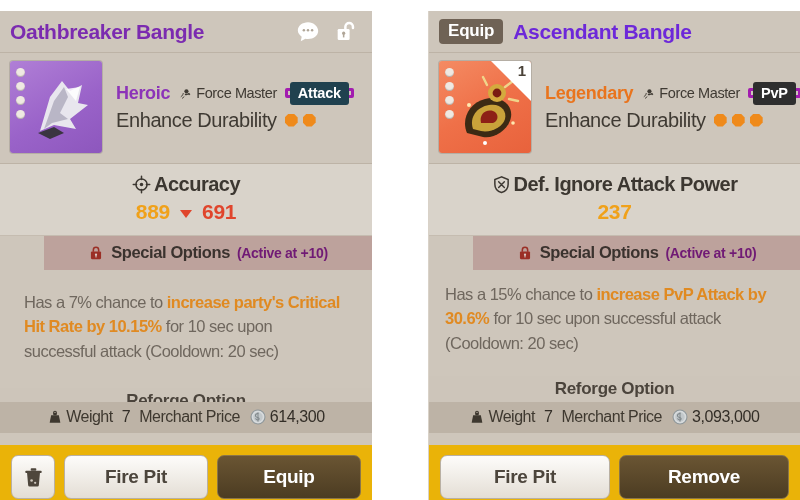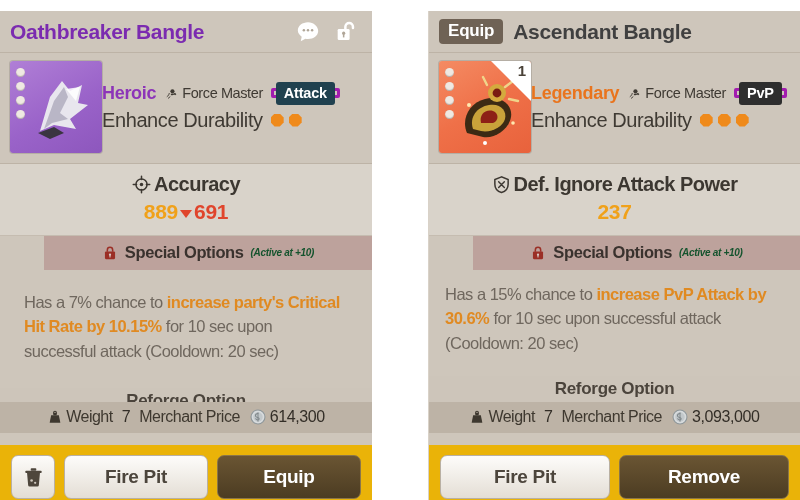--- a/index.html
+++ b/index.html
@@ -44,21 +44,21 @@
     box-sizing: border-box;
     border-bottom: 1px solid #bdb3a6;
   }
   .item-title {
     font-size: 21px;
     font-weight: bold;
     letter-spacing: -0.3px;
     white-space: nowrap;
   }
   .title-purple { color: #7b2bb0; }
-  .title-orange { color: #404040; }
+  .title-orange { color: #6d28d9; }
 
   .equip-chip {
     display: inline-block;
     background: #6f6255;
     color: #ffffff;
     font-size: 17px;
     font-weight: bold;
     padding: 2px 9px 3px 9px;
     border-radius: 4px;
     margin-right: 10px;
@@ -130,20 +130,21 @@
     position: absolute;
     right: 5px;
     top: 1px;
     font-size: 15px;
     font-weight: bold;
     color: #4a4238;
   }
 
   .item-meta {
     flex: 1 1 auto;
+    padding-left: 14px;
     display: flex;
     flex-direction: column;
     justify-content: center;
     gap: 5px;
     min-width: 0;
   }
   .meta-line1 {
     display: flex;
     align-items: center;
     gap: 8px;
@@ -226,21 +227,21 @@
   }
   .stat-ico { width: 19px; height: 19px; display: block; }
   .stat-values {
     margin-top: 2px;
     font-size: 21px;
     font-weight: bold;
     letter-spacing: -0.3px;
     display: flex;
     align-items: center;
     justify-content: center;
-    gap: 0;
+    gap: 8px;
   }
   .v-new { color: #f0a11a; }
   .v-old { color: #e0452c; }
   .down-arrow {
     width: 0; height: 0;
     border-left: 6px solid transparent;
     border-right: 6px solid transparent;
     border-top: 8px solid #e0452c;
     margin: 4px 2px 0 2px;
   }
@@ -257,25 +258,24 @@
     margin-left: 44px;
   }
   .lock-ico { width: 16px; height: 18px; display: block; }
   .special-title {
     font-size: 16.5px;
     font-weight: bold;
     color: #3a322e;
     letter-spacing: -0.4px;
   }
   .special-cond {
-    font-size: 10px;
-    font-weight: bold;
-    color: #14532d;
+    font-size: 14px;
+    font-weight: bold;
+    color: #701a75;
     letter-spacing: -0.3px;
-    font-style: italic;
   }
 
   
   .desc-block {
     background: #cec6bb;
     padding: 12px 16px 10px 16px;
     flex: 1 1 auto;
     overflow: hidden;
   }
   .desc-text {

